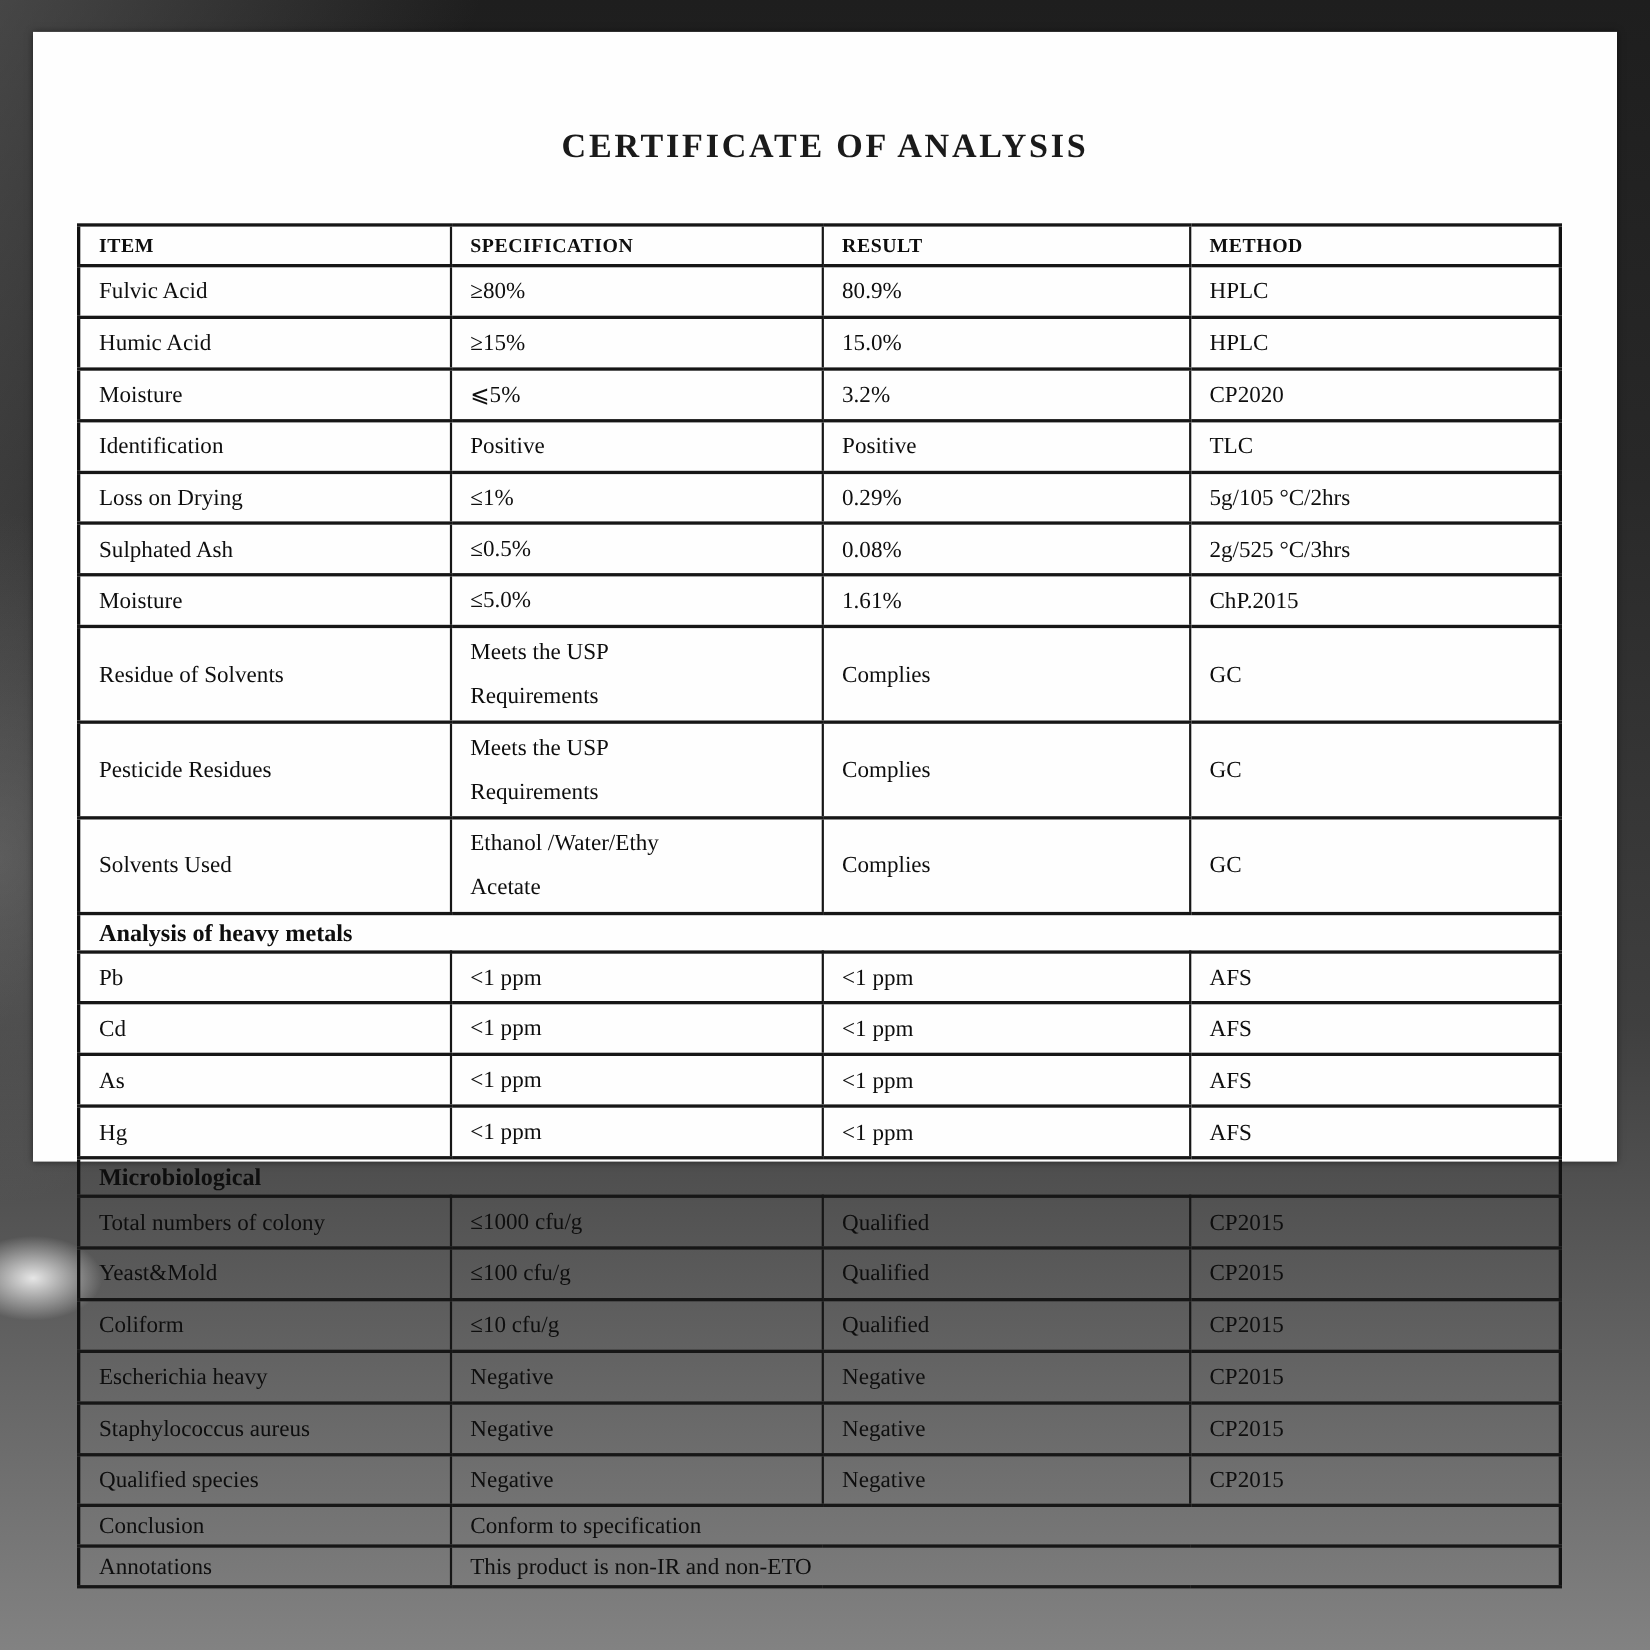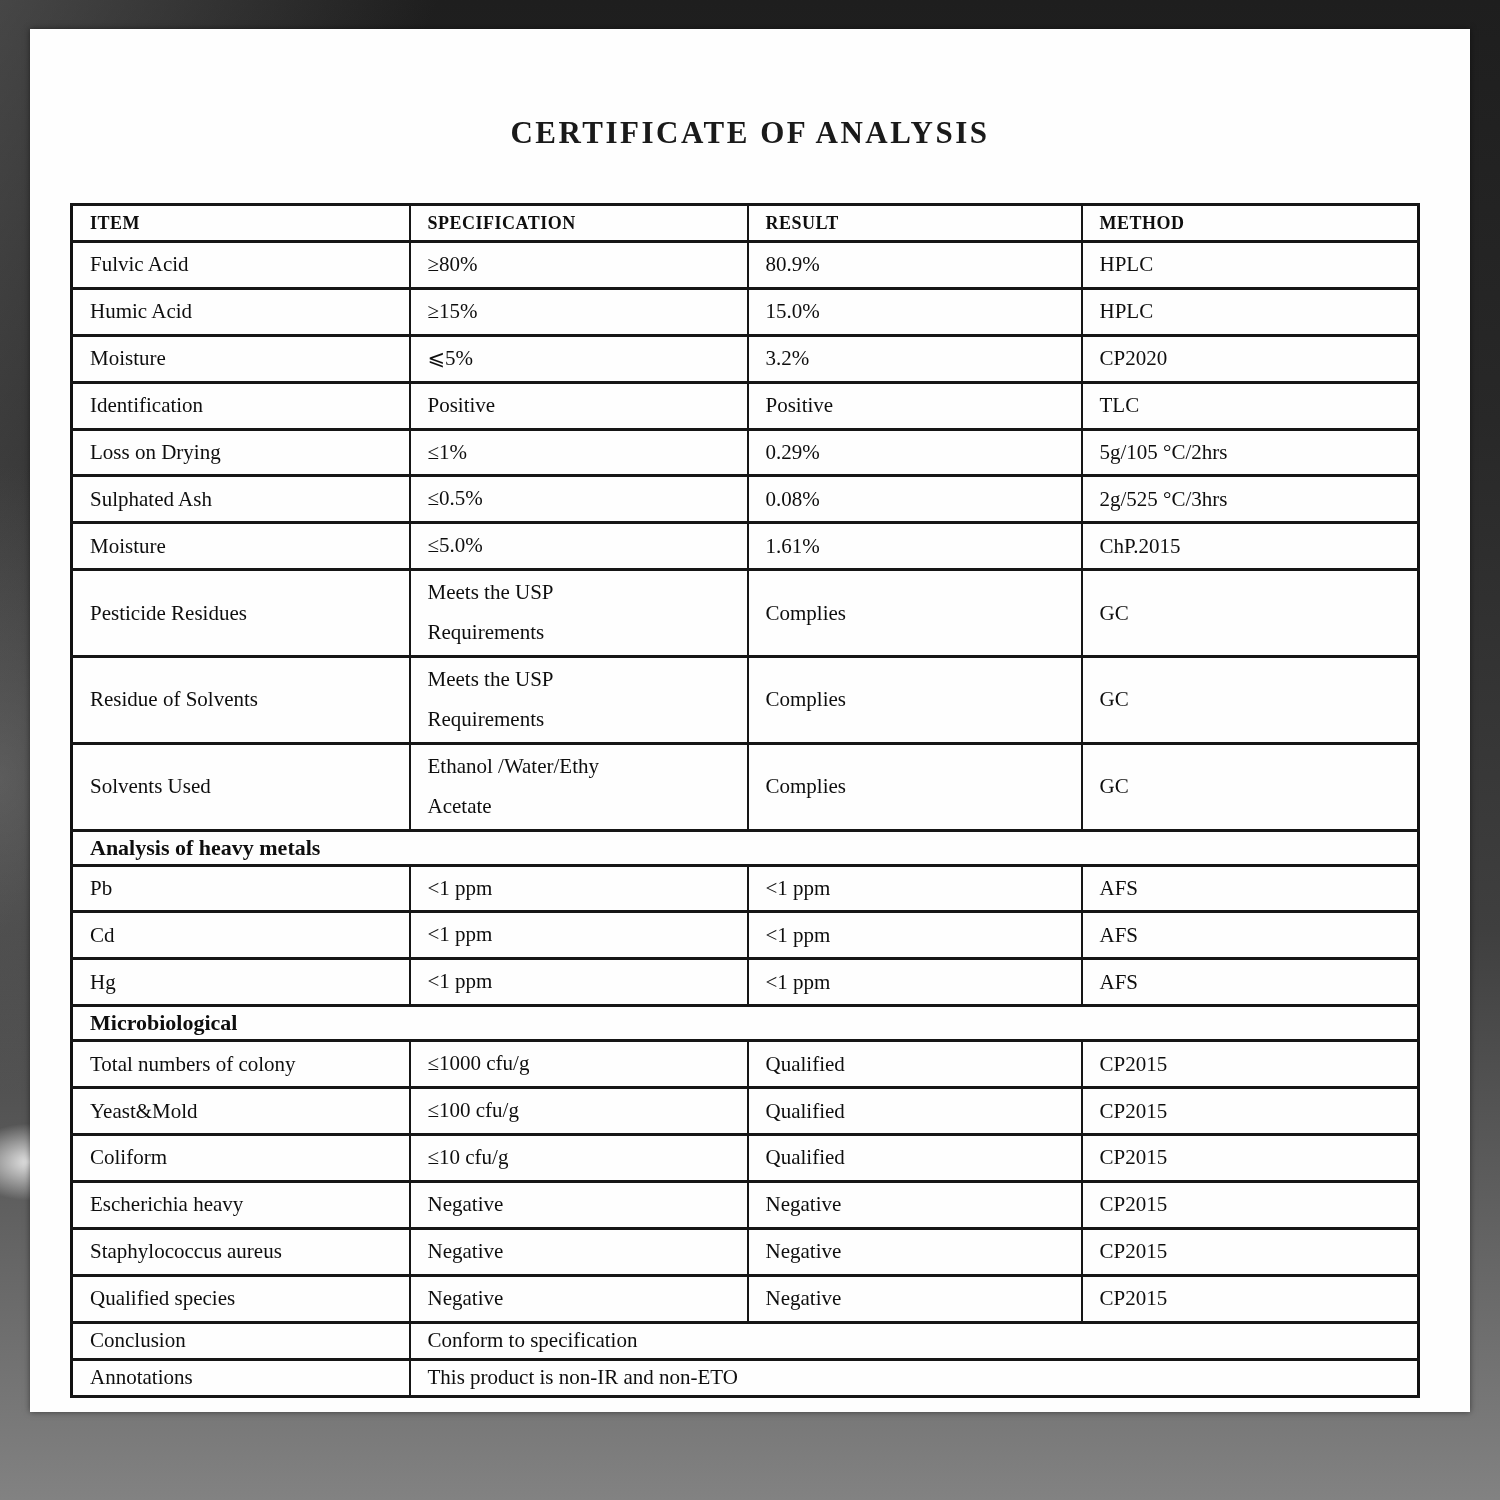--- a/index.html
+++ b/index.html
@@ -17,21 +17,21 @@
       radial-gradient(ellipse 90px 55px at 30px 1162px, rgba(255,255,255,0.85), rgba(255,255,255,0) 70%),
       radial-gradient(ellipse 260px 420px at 0px 780px, rgba(150,150,150,0.35), rgba(150,150,150,0) 75%),
       linear-gradient(115deg, rgba(130,130,130,0.4) 0%, rgba(70,70,70,0) 20%),
       linear-gradient(180deg, #1e1e1e 0%, #282828 28%, #3f3f3f 62%, #828282 100%);
   }
   .page {
     position: absolute;
     left: 30px;
     top: 29px;
     width: 1440px;
-    height: 1383px;
+    height: 1027px;
     background: #fefefe;
     box-shadow: 0 0 6px rgba(0,0,0,0.5);
   }
   .title {
     margin-top: 86px;
     text-align: center;
     font-size: 31px;
     font-weight: bold;
     letter-spacing: 2.5px;
     color: #1a1a1a;
@@ -132,28 +132,28 @@
           <td>0.08%</td>
           <td>2g/525 °C/3hrs</td>
         </tr>
         <tr>
           <td>Moisture</td>
           <td class="c-spec">≤5.0%</td>
           <td>1.61%</td>
           <td>ChP.2015</td>
         </tr>
         <tr class="tall">
-          <td>Pesticide Residues</td>
+          <td>Residue of Solvents</td>
           <td class="c-spec">Meets the USP
 Requirements</td>
           <td>Complies</td>
           <td>GC</td>
         </tr>
         <tr class="tall">
-          <td>Residue of Solvents</td>
+          <td>Pesticide Residues</td>
           <td class="c-spec">Meets the USP
 Requirements</td>
           <td>Complies</td>
           <td>GC</td>
         </tr>
         <tr class="tall">
           <td>Solvents Used</td>
           <td class="c-spec">Ethanol /Water/Ethy
 Acetate</td>
           <td>Complies</td>
@@ -170,20 +170,26 @@
           <td>&lt;1 ppm</td>
           <td>AFS</td>
         </tr>
         <tr>
           <td>Cd</td>
           <td class="c-spec">&lt;1 ppm</td>
           <td>&lt;1 ppm</td>
           <td>AFS</td>
         </tr>
         <tr>
+          <td>As</td>
+          <td class="c-spec">&lt;1 ppm</td>
+          <td>&lt;1 ppm</td>
+          <td>AFS</td>
+        </tr>
+        <tr>
           <td>Hg</td>
           <td class="c-spec">&lt;1 ppm</td>
           <td>&lt;1 ppm</td>
           <td>AFS</td>
         </tr>
 
         <tr class="section-row">
           <td colspan="4">Microbiological</td>
         </tr>
 

